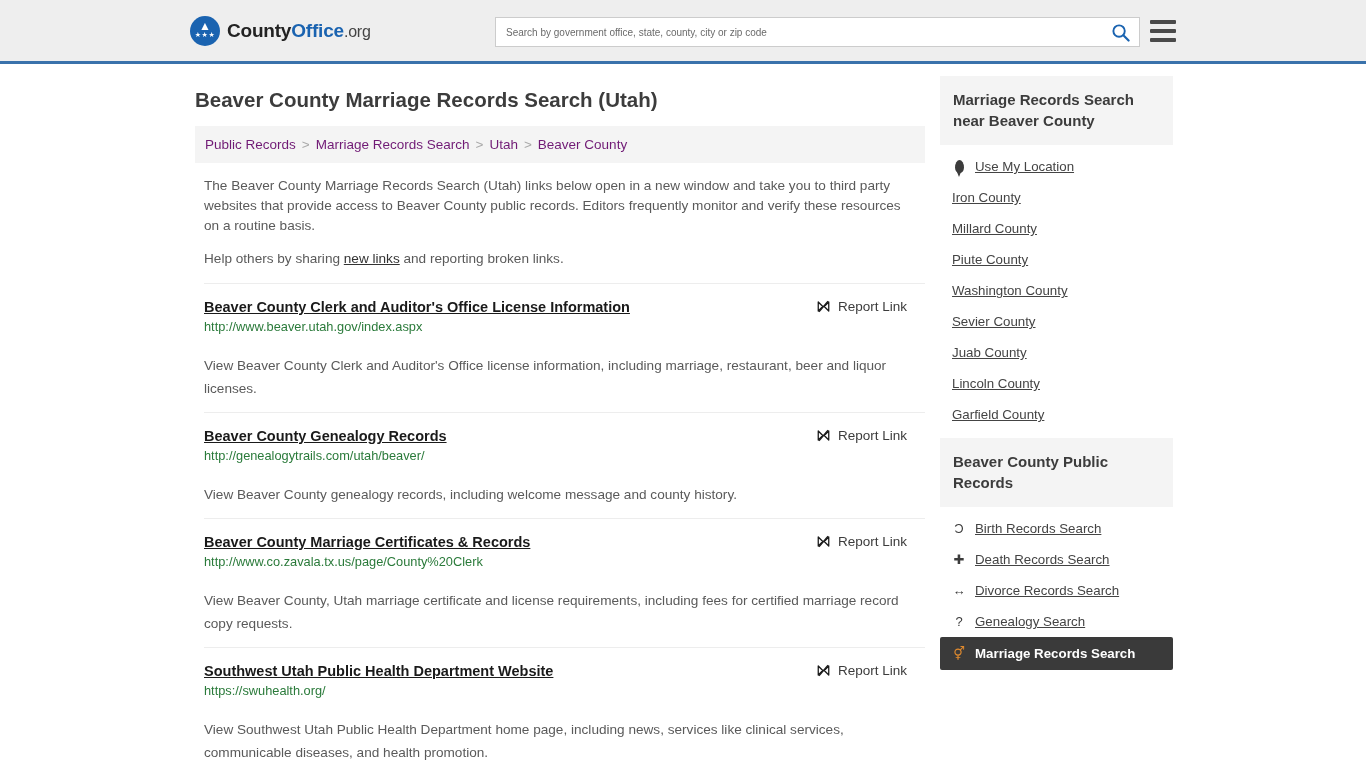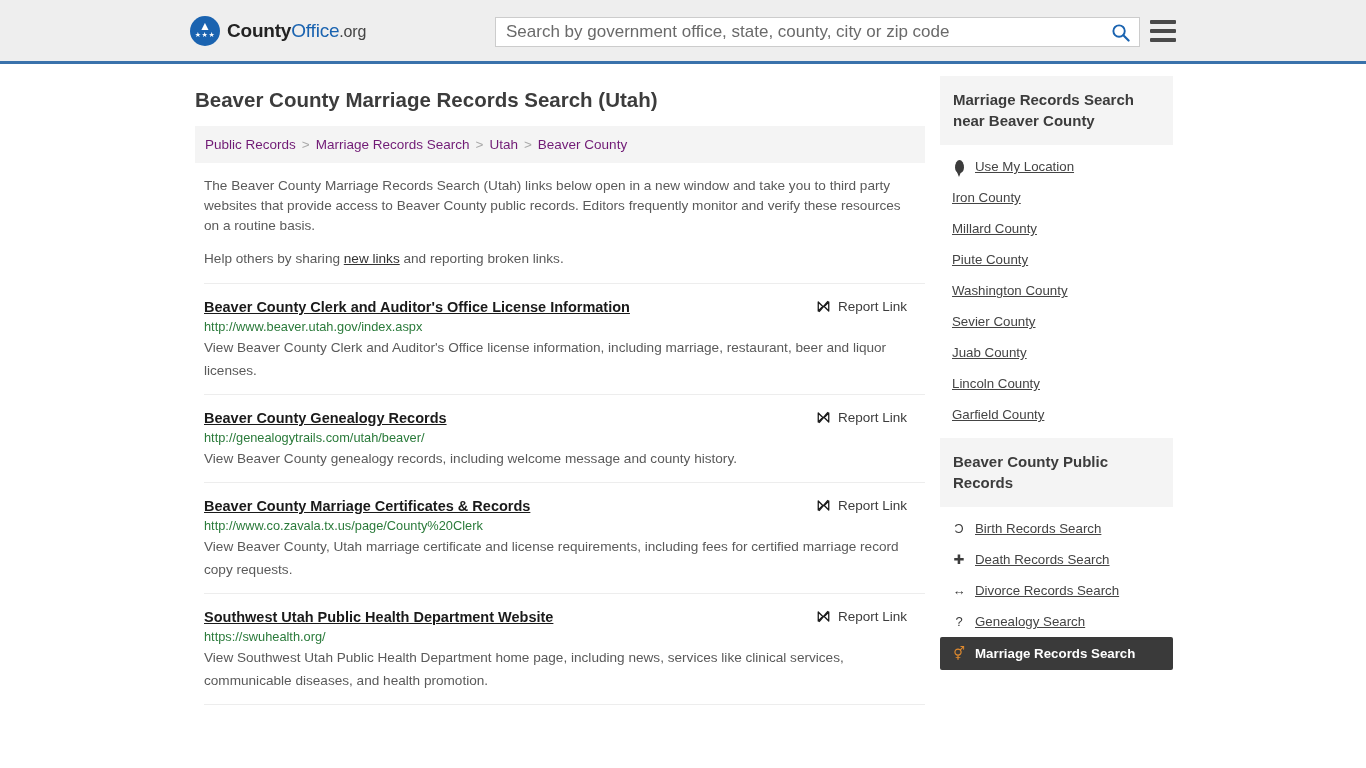--- a/index.html
+++ b/index.html
@@ -29,39 +29,39 @@
     width: 30px; height: 30px;
     border-radius: 50%;
     background: #1a63b0;
     display: flex; flex-direction: column;
     align-items: center; justify-content: center;
     flex: none;
   }
   .brand-seal .wing { font-size: 12px; color: #ffffff; line-height: 9px; }
   .brand-seal .stars { font-size: 7px; color: #ffffff; line-height: 8px; letter-spacing: 0.5px; }
   .brand-text { font-size: 19px; color: #222222; letter-spacing: -0.2px; white-space: nowrap; }
-  .brand-text .b-blue { color: #1a63b0; font-weight: normal; }
+  .brand-text .b-blue { color: #1a63b0; font-weight: bold; }
   .brand-text .b-dark { font-weight: bold; }
   .brand-text .b-tld { color: #444444; font-size: 16px; }
 
   .search-wrap {
     position: absolute;
     left: 495px; top: 17px;
     width: 645px; height: 30px;
     background: #ffffff;
     border: 1px solid #cccccc;
     display: flex; align-items: center;
   }
   .search-input {
     flex: 1;
     height: 100%;
     border: none; outline: none;
     padding: 0 10px;
     font-family: "Liberation Sans", sans-serif;
-    font-size: 17px;
+    font-size: 10px;
     color: #555555;
     background: transparent;
   }
   .search-input::placeholder { color: #6a6a6a; }
   .search-btn {
     width: 38px; height: 100%;
     background: transparent; border: none;
     display: flex; align-items: center; justify-content: center;
     cursor: pointer;
   }
@@ -138,21 +138,21 @@
   .result-url {
     font-size: 12.8px;
     color: #2a7a3a;
     margin-top: 3px;
     word-break: break-all;
   }
   .result-desc {
     font-size: 13.6px;
     color: #5a5a5a;
     line-height: 23px;
-    margin-top: 2px;
+    margin-top: 20px;
     max-width: 706px;
   }
 
   
   .panel { margin-bottom: 8px; }
   .panel-head {
     background: #f4f4f4;
     padding: 13px 13px 14px 13px;
     font-size: 15px;
     font-weight: bold;

